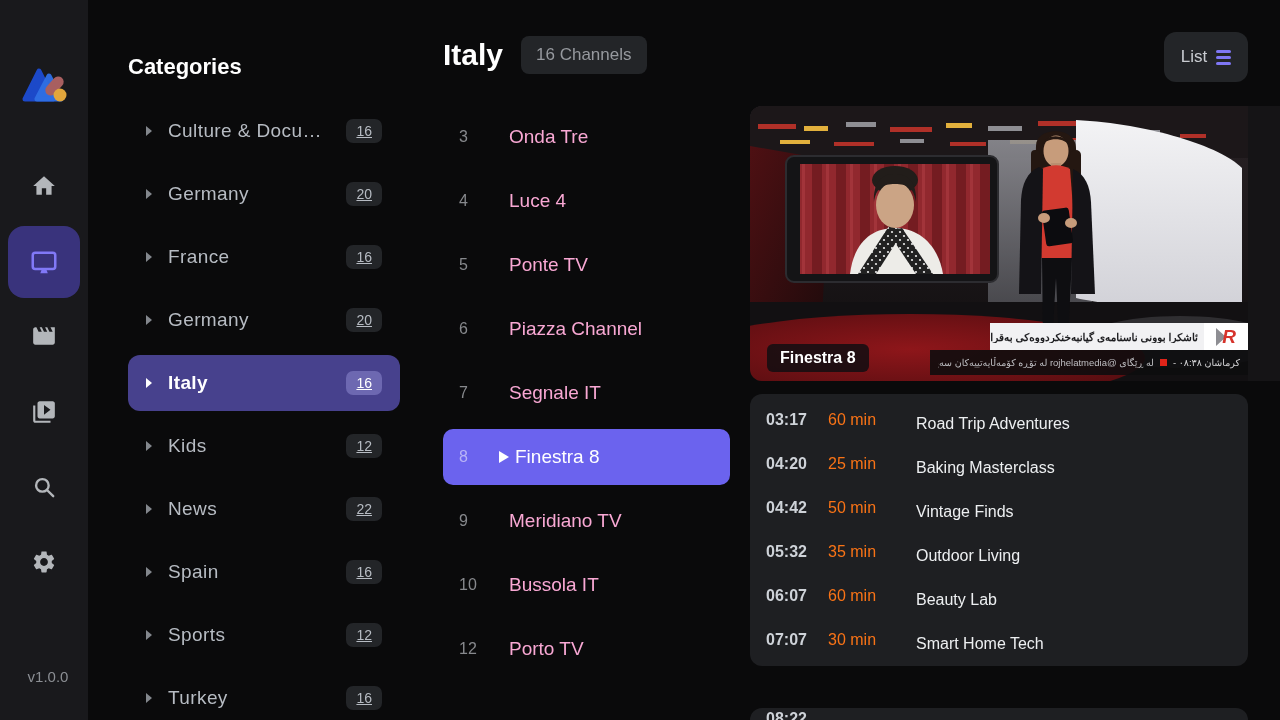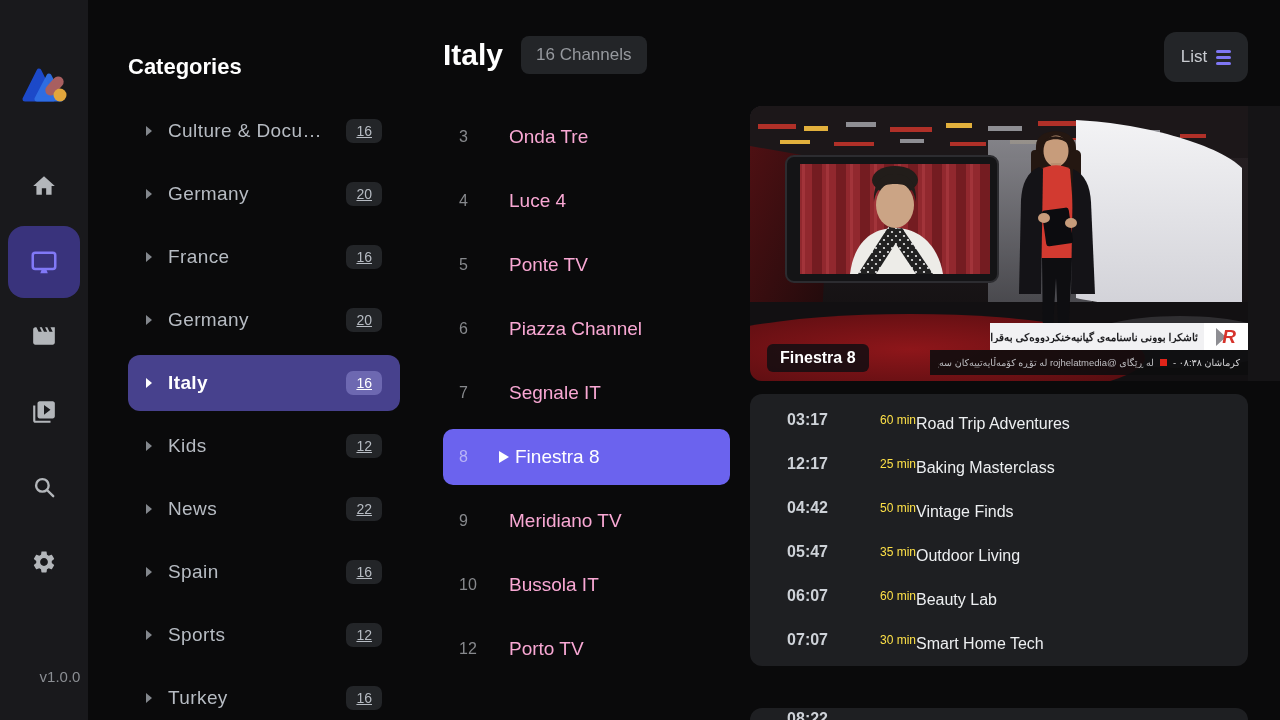--- a/index.html
+++ b/index.html
@@ -6,21 +6,21 @@
   .app{position:relative;width:1280px;height:720px;background:#0a0a0b;overflow:hidden;
        font-family:"Liberation Sans",sans-serif;color:#e8eaec;}
 
   
   .rail{position:absolute;left:0;top:0;width:88px;height:720px;background:#19191c;}
   .logo{position:absolute;left:20px;top:58px;width:48px;height:48px;cursor:pointer;}
   .rail-btn{position:absolute;left:31px;width:26px;height:26px;background:none;border:none;padding:0;cursor:pointer;}
   .rail-btn svg{display:block;}
   .active-tile{position:absolute;left:8px;top:226px;width:72px;height:72px;border-radius:16px;
        background:#39337c;border:none;cursor:pointer;display:flex;align-items:center;justify-content:center;}
-  .version{position:absolute;left:16px;top:668px;width:88px;text-align:center;font-size:15px;color:#8b8e93;}
+  .version{position:absolute;left:4px;top:668px;width:88px;text-align:center;font-size:15px;color:#8b8e93;}
 
   
   .cats-title{position:absolute;left:128px;top:54px;font-size:22px;font-weight:bold;color:#fff;margin:0;}
   .cats{position:absolute;left:128px;top:103px;width:272px;display:flex;flex-direction:column;gap:7px;}
   .cat-row{height:56px;display:flex;align-items:center;padding:0 18px;border-radius:12px;box-sizing:border-box;cursor:pointer;}
   .cat-arrow{width:0;height:0;border-left:6px solid #83878d;border-top:5px solid transparent;
        border-bottom:5px solid transparent;margin-right:16px;flex:none;}
   .cat-label{font-size:19px;color:#b7bcc3;letter-spacing:.4px;white-space:nowrap;overflow:hidden;}
   .cat-count{margin-left:auto;background:#232528;color:#b7bcc3;font-size:14px;padding:4px 10px;border-radius:7px;text-decoration:underline;}
   .cat-row.selected{background:#47418d;}
@@ -65,24 +65,24 @@
   .r-tri{width:0;height:0;border-left:10px solid #8e8e93;border-top:9px solid transparent;border-bottom:9px solid transparent;margin-right:-4px;}
   .r-letter{color:#d6332b;font-size:19px;font-weight:bold;font-style:italic;}
   .ticker-sub{position:absolute;left:180px;top:244px;width:318px;height:25px;background:rgba(12,12,14,.88);
        direction:rtl;display:flex;align-items:center;gap:6px;padding:0 8px;box-sizing:border-box;}
   .sub-right{color:#d8d8da;font-size:9.5px;white-space:nowrap;}
   .red-sq{width:7px;height:7px;background:#e02419;flex:none;}
   .sub-left{color:#bfbfc3;font-size:9.5px;white-space:nowrap;overflow:hidden;}
 
   
   .epg{position:absolute;left:750px;top:394px;width:498px;background:#1e1f22;border-radius:12px;
-       padding:4px 0;box-sizing:border-box;text-align:right;}
+       padding:4px 0;box-sizing:border-box;}
   .epg-row{height:44px;display:flex;align-items:center;padding:0 16px;cursor:pointer;}
   .epg-time{width:62px;font-size:16px;font-weight:bold;color:#ced2d8;flex:none;}
-  .epg-dur{width:88px;font-size:12px;color:#fde047;flex:none;}
+  .epg-dur{width:88px;font-size:16px;color:#f97316;flex:none;}
   .epg-title{font-size:16px;color:#edeff1;white-space:nowrap;margin-top:8px;}
   .epg-next{top:708px;padding-top:2px;}
   .epg-next .epg-row{align-items:flex-start;line-height:18px;height:44px;}
 </style>
 </head>
 <body>
 
 <div class="app">
 
   <aside class="rail">
@@ -355,31 +355,31 @@
     <span class="ch-label">Finestra 8</span>
   </div>
 
   <div class="epg">
     <div class="epg-row">
       <span class="epg-time">03:17</span>
       <span class="epg-dur">60 min</span>
       <span class="epg-title">Road Trip Adventures</span>
     </div>
     <div class="epg-row">
-      <span class="epg-time">12:17</span>
+      <span class="epg-time">04:20</span>
       <span class="epg-dur">25 min</span>
       <span class="epg-title">Baking Masterclass</span>
     </div>
     <div class="epg-row">
       <span class="epg-time">04:42</span>
       <span class="epg-dur">50 min</span>
       <span class="epg-title">Vintage Finds</span>
     </div>
     <div class="epg-row">
-      <span class="epg-time">05:47</span>
+      <span class="epg-time">05:32</span>
       <span class="epg-dur">35 min</span>
       <span class="epg-title">Outdoor Living</span>
     </div>
     <div class="epg-row">
       <span class="epg-time">06:07</span>
       <span class="epg-dur">60 min</span>
       <span class="epg-title">Beauty Lab</span>
     </div>
     <div class="epg-row">
       <span class="epg-time">07:07</span>

